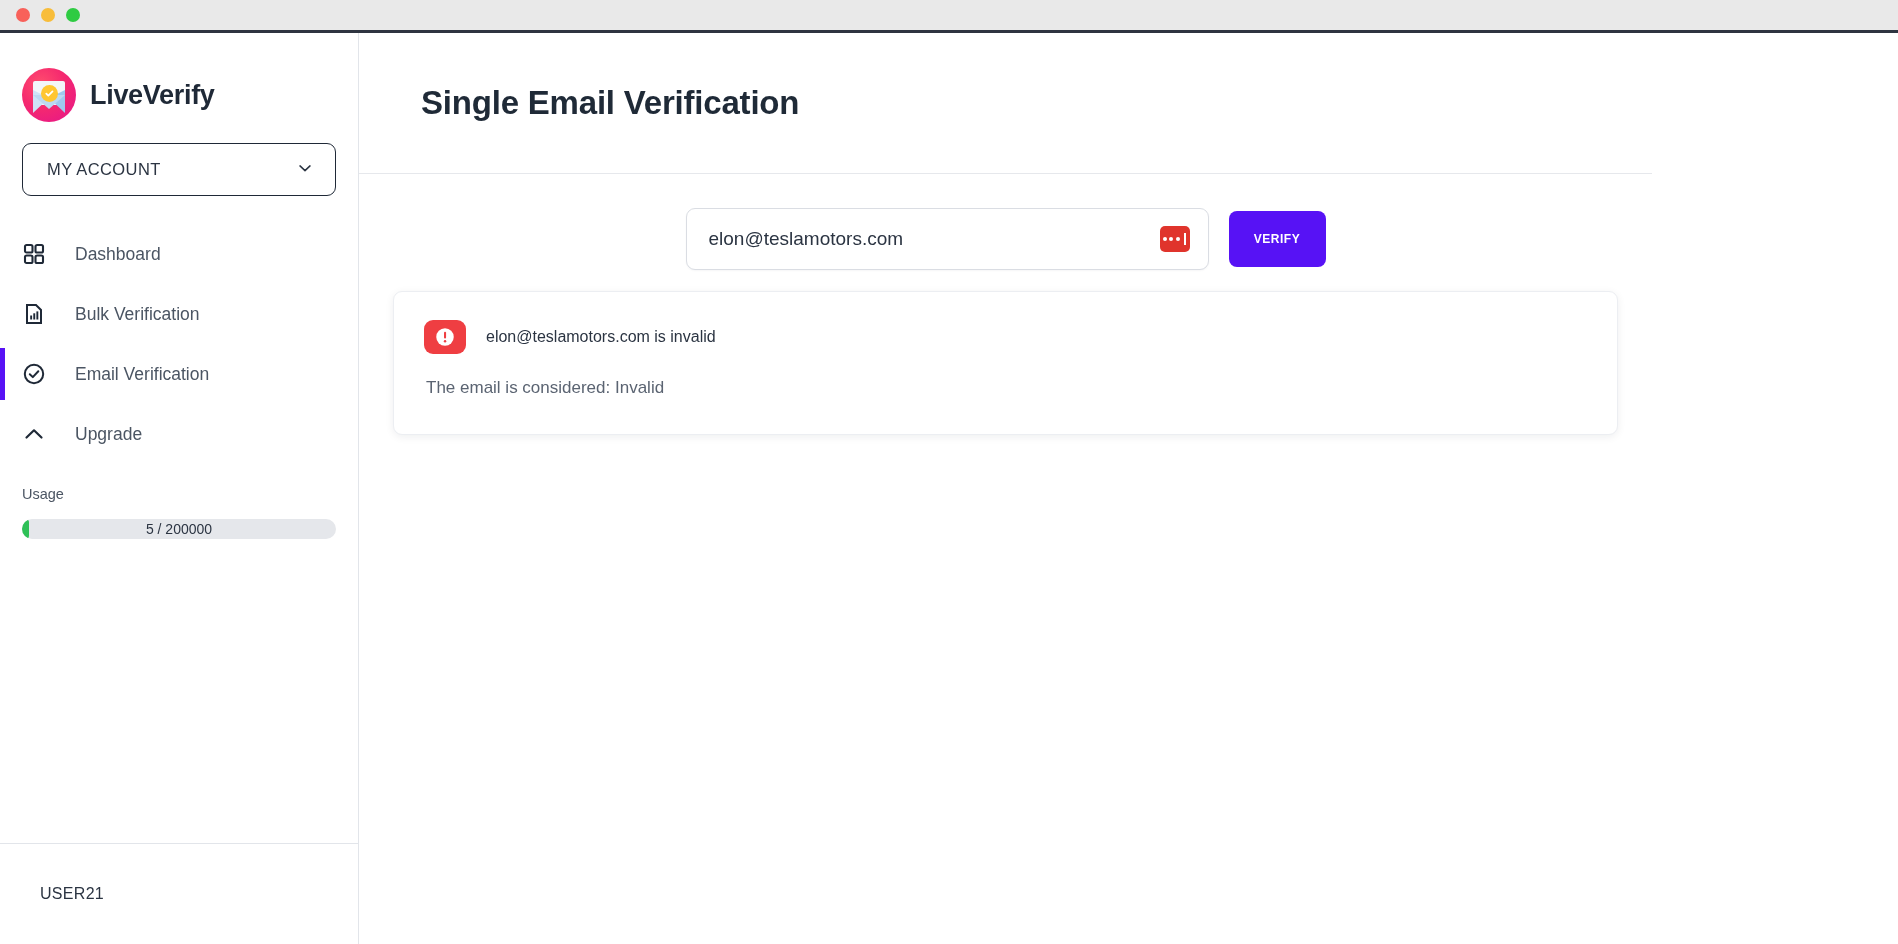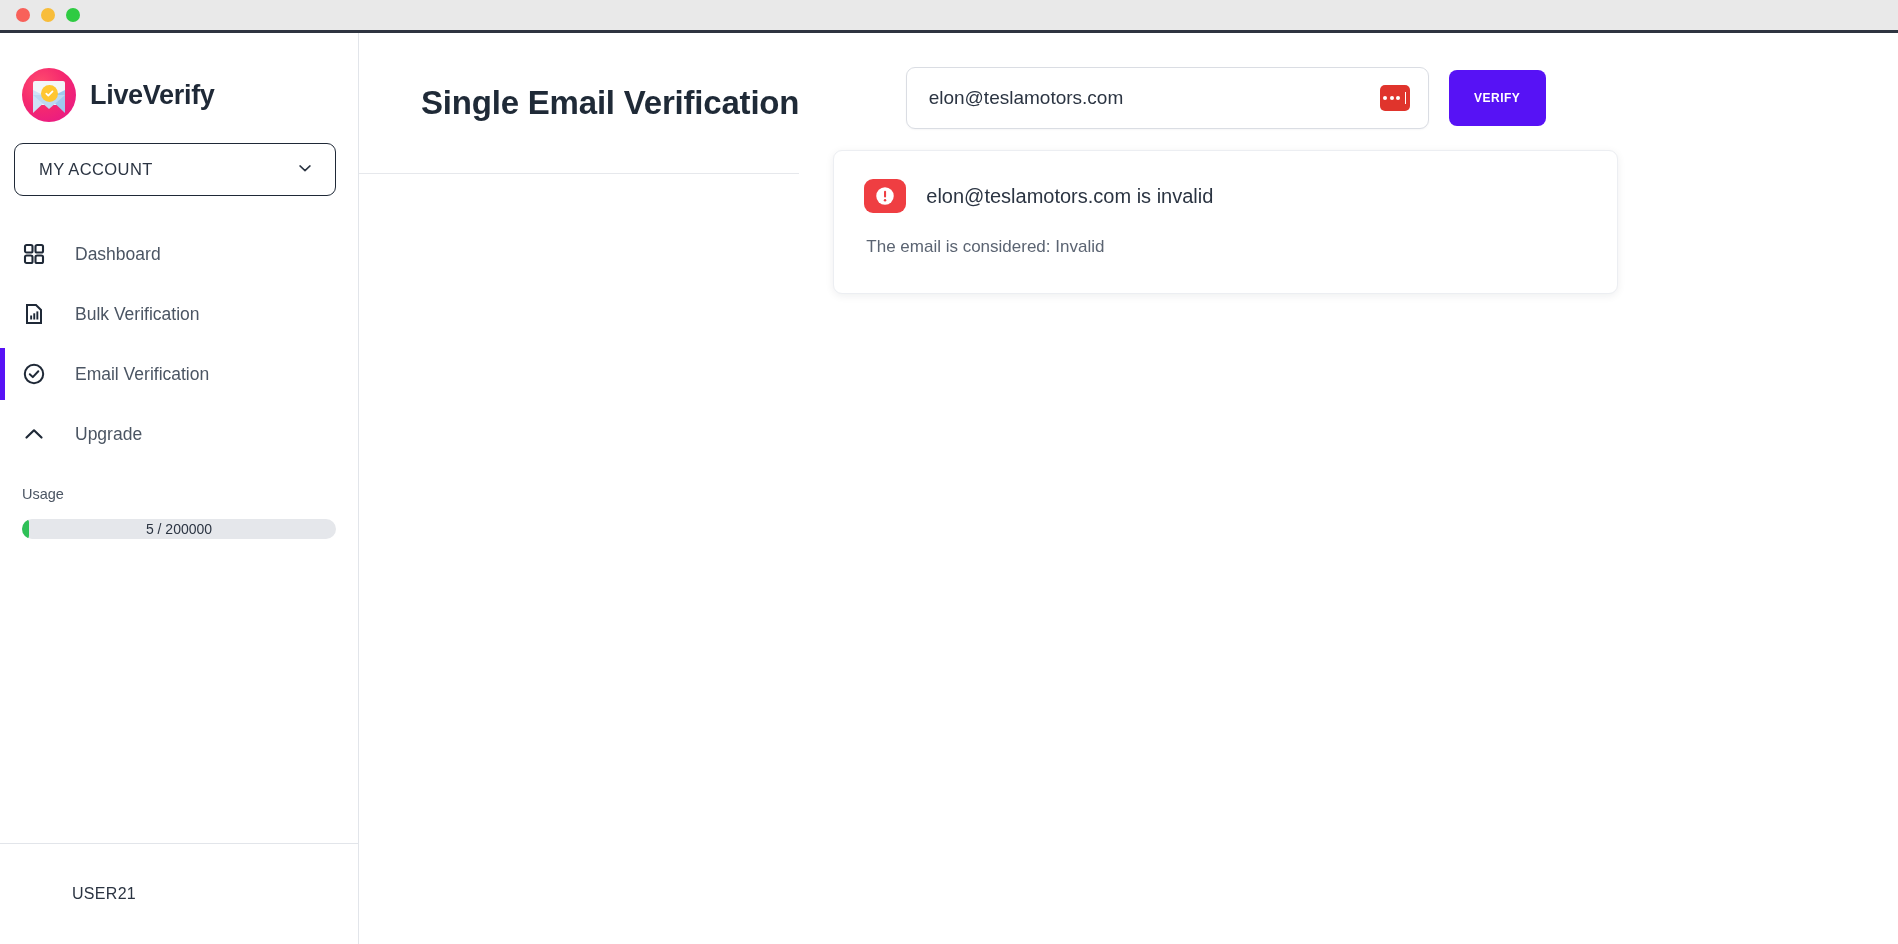--- a/index.html
+++ b/index.html
@@ -105,21 +105,21 @@
   }
   #brand-logo .check-badge svg { display: block; }
   #brand-name {
     font-size: 27px;
     font-weight: bold;
     color: #1f2937;
     letter-spacing: -0.3px;
   }
 
   #account-select {
-    margin: 14px 22px 0 14px;
+    margin: 14px 22px 0 22px;
     height: 53px;
     border: 1.4px solid #1f2937;
     border-radius: 9px;
     display: flex;
     align-items: center;
     justify-content: space-between;
     padding: 0 20px 0 24px;
     background: #ffffff;
     cursor: pointer;
     gap: 12px;
@@ -194,30 +194,29 @@
     border-top: 1px solid #e2e5ea;
     height: 101px;
     display: flex;
     align-items: center;
     padding-left: 40px;
   }
   #sidebar-user {
     font-size: 16px;
     color: #2b3442;
     letter-spacing: 0.3px;
-    margin-left: 32px;
   }
 
   
   #main {
     flex: 1;
     height: 911px;
     background: #ffffff;
     display: flex;
-    flex-direction: row;
+    flex-direction: column;
     min-width: 0;
   }
   #page-header {
     height: 141px;
     border-bottom: 1px solid #e6e8ec;
     display: flex;
     align-items: center;
     padding-left: 62px;
   }
   #page-title {
@@ -312,21 +311,21 @@
     width: 42px;
     height: 34px;
     border-radius: 9px;
     background: #ef3e42;
     display: flex;
     align-items: center;
     justify-content: center;
     flex: none;
   }
   #result-headline {
-    font-size: 20px;
+    font-size: 16px;
     color: #2b3442;
   }
   #result-detail {
     font-size: 17px;
     color: #5b6472;
     padding-left: 2px;
   }
 </style>
 </head>
 <body>

